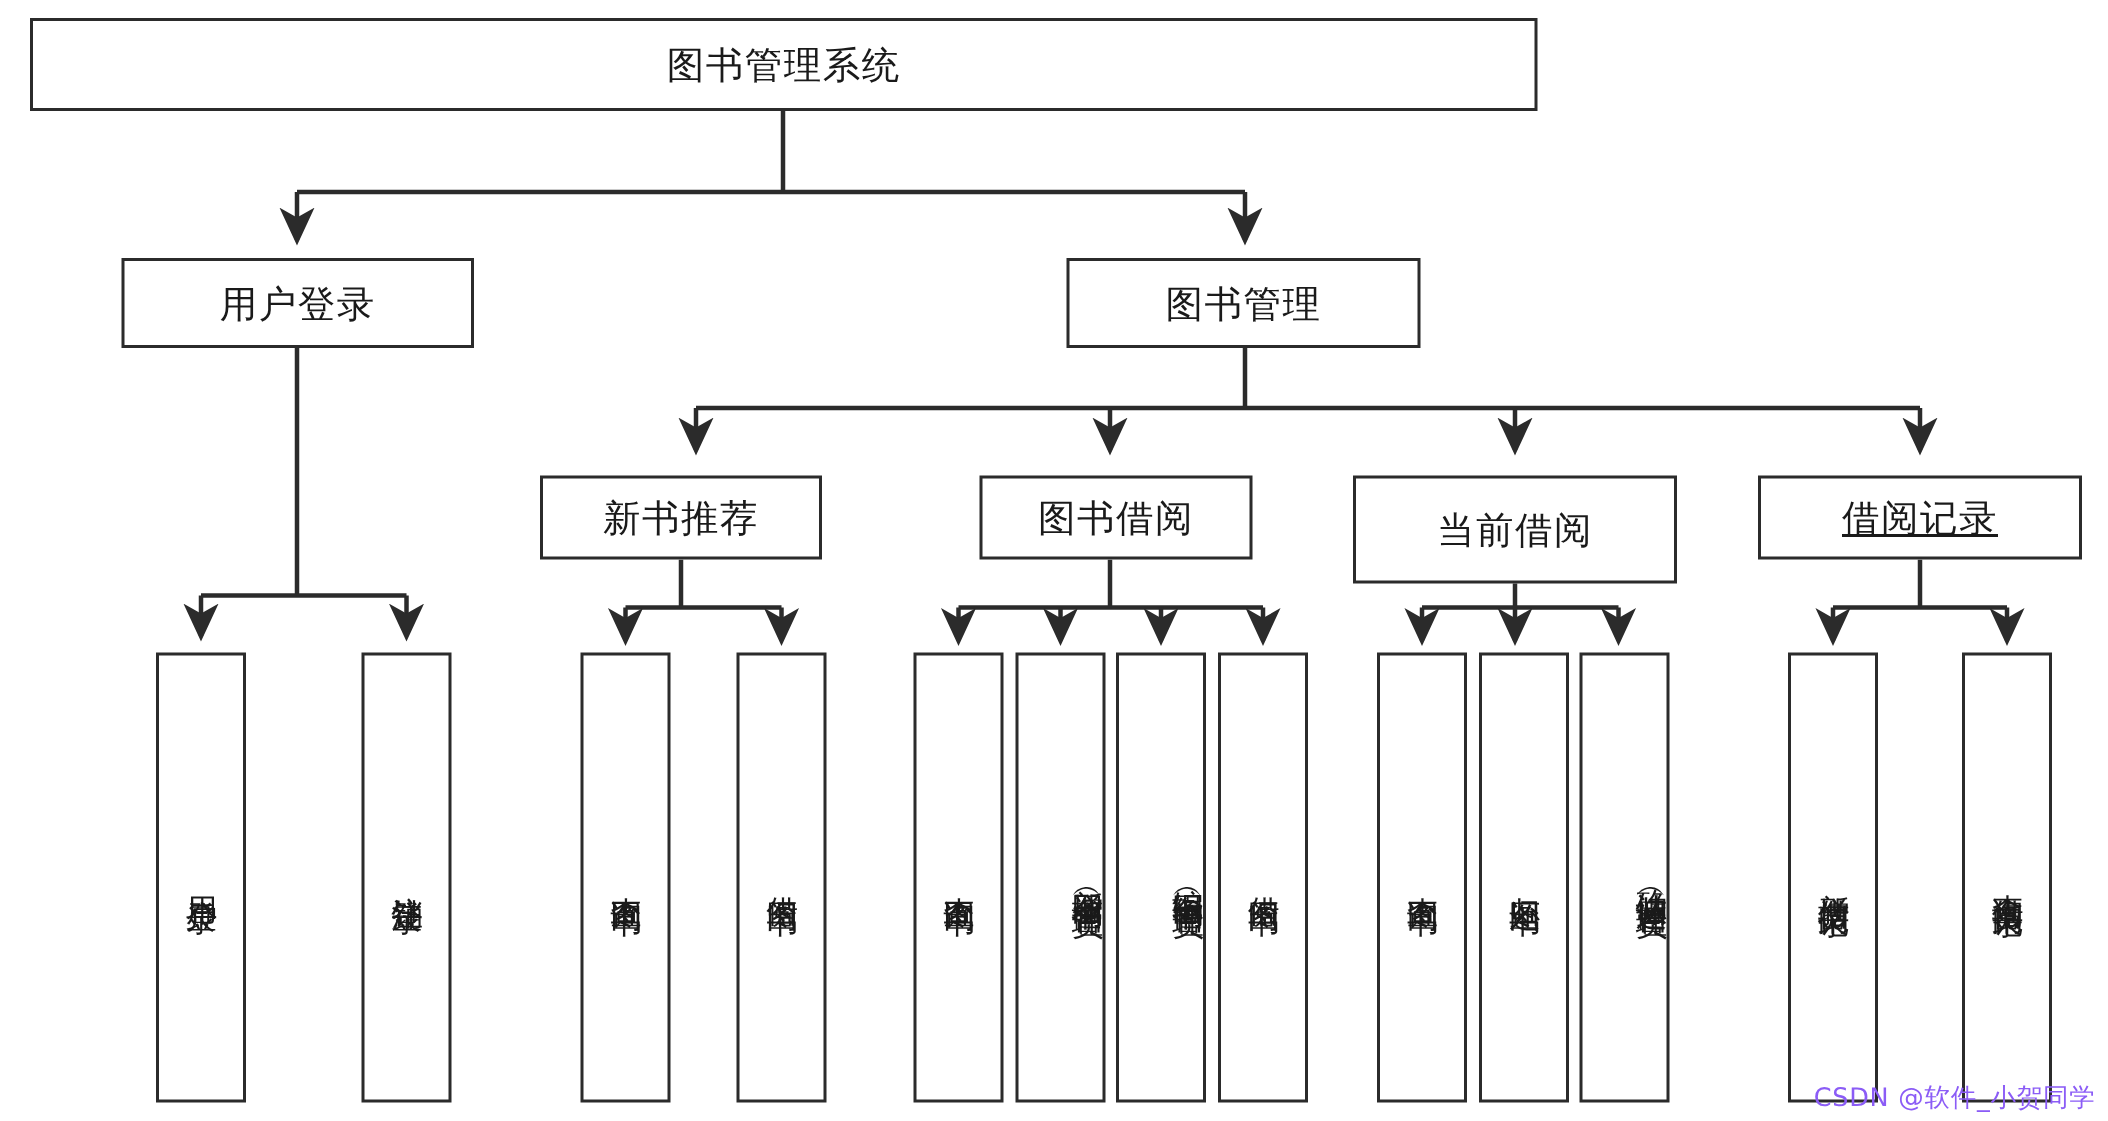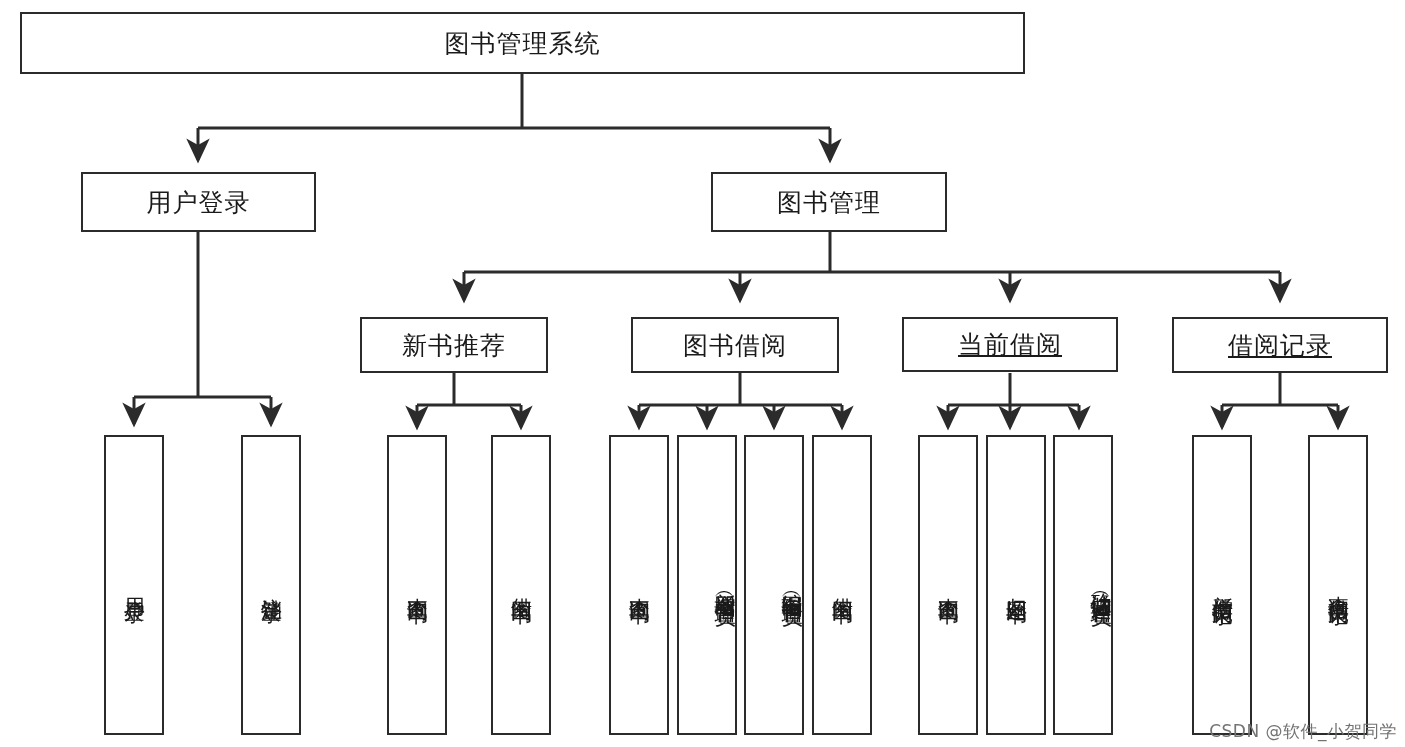--- a/index.html
+++ b/index.html
@@ -53,21 +53,21 @@
   }
   .label {
     display: block;
     white-space: pre-wrap;
   }
   .watermark {
     position: absolute;
     right: 8px;
     bottom: 4px;
     font-size: 17px;
-    color: #737373;
+    color: #8b5cf6;
     letter-spacing: 0.5px;
     white-space: nowrap;
     text-align: center;
   }
 </style>
 </head>
 <body>
 
 <div id="canvas">
 
@@ -131,25 +131,25 @@
   </div>
 
   <div class="node node-h" style="left:711px; top:172px; width:236px; height:60px;justify-content:center;">
     <span class="label">图书管理</span>
   </div>
 
   <div class="node node-h" style="left:360px; top:317px; width:188px; height:56px;">
     <span class="label">新书推荐</span>
   </div>
 
-  <div class="node node-h" style="left:631px; top:317px; width:208px; height:56px;">
+  <div class="node node-h" style="left:653px; top:317px; width:182px; height:56px;">
     <span class="label">图书借阅</span>
   </div>
 
-  <div class="node node-h" style="left:902px; top:317px; width:216px; height:55px;text-decoration:underline;">
+  <div class="node node-h" style="left:902px; top:317px; width:216px; height:72px;">
     <span class="label">当前借阅</span>
   </div>
 
   <div class="node node-h" style="left:1172px; top:317px; width:216px; height:56px;text-decoration:underline;">
     <span class="label">借阅记录</span>
   </div>
 
   <div class="node node-v node-v-mid" style="left:104px; top:435px; width:60px; height:300px;">
     <span class="label">用户登录</span>
   </div>

